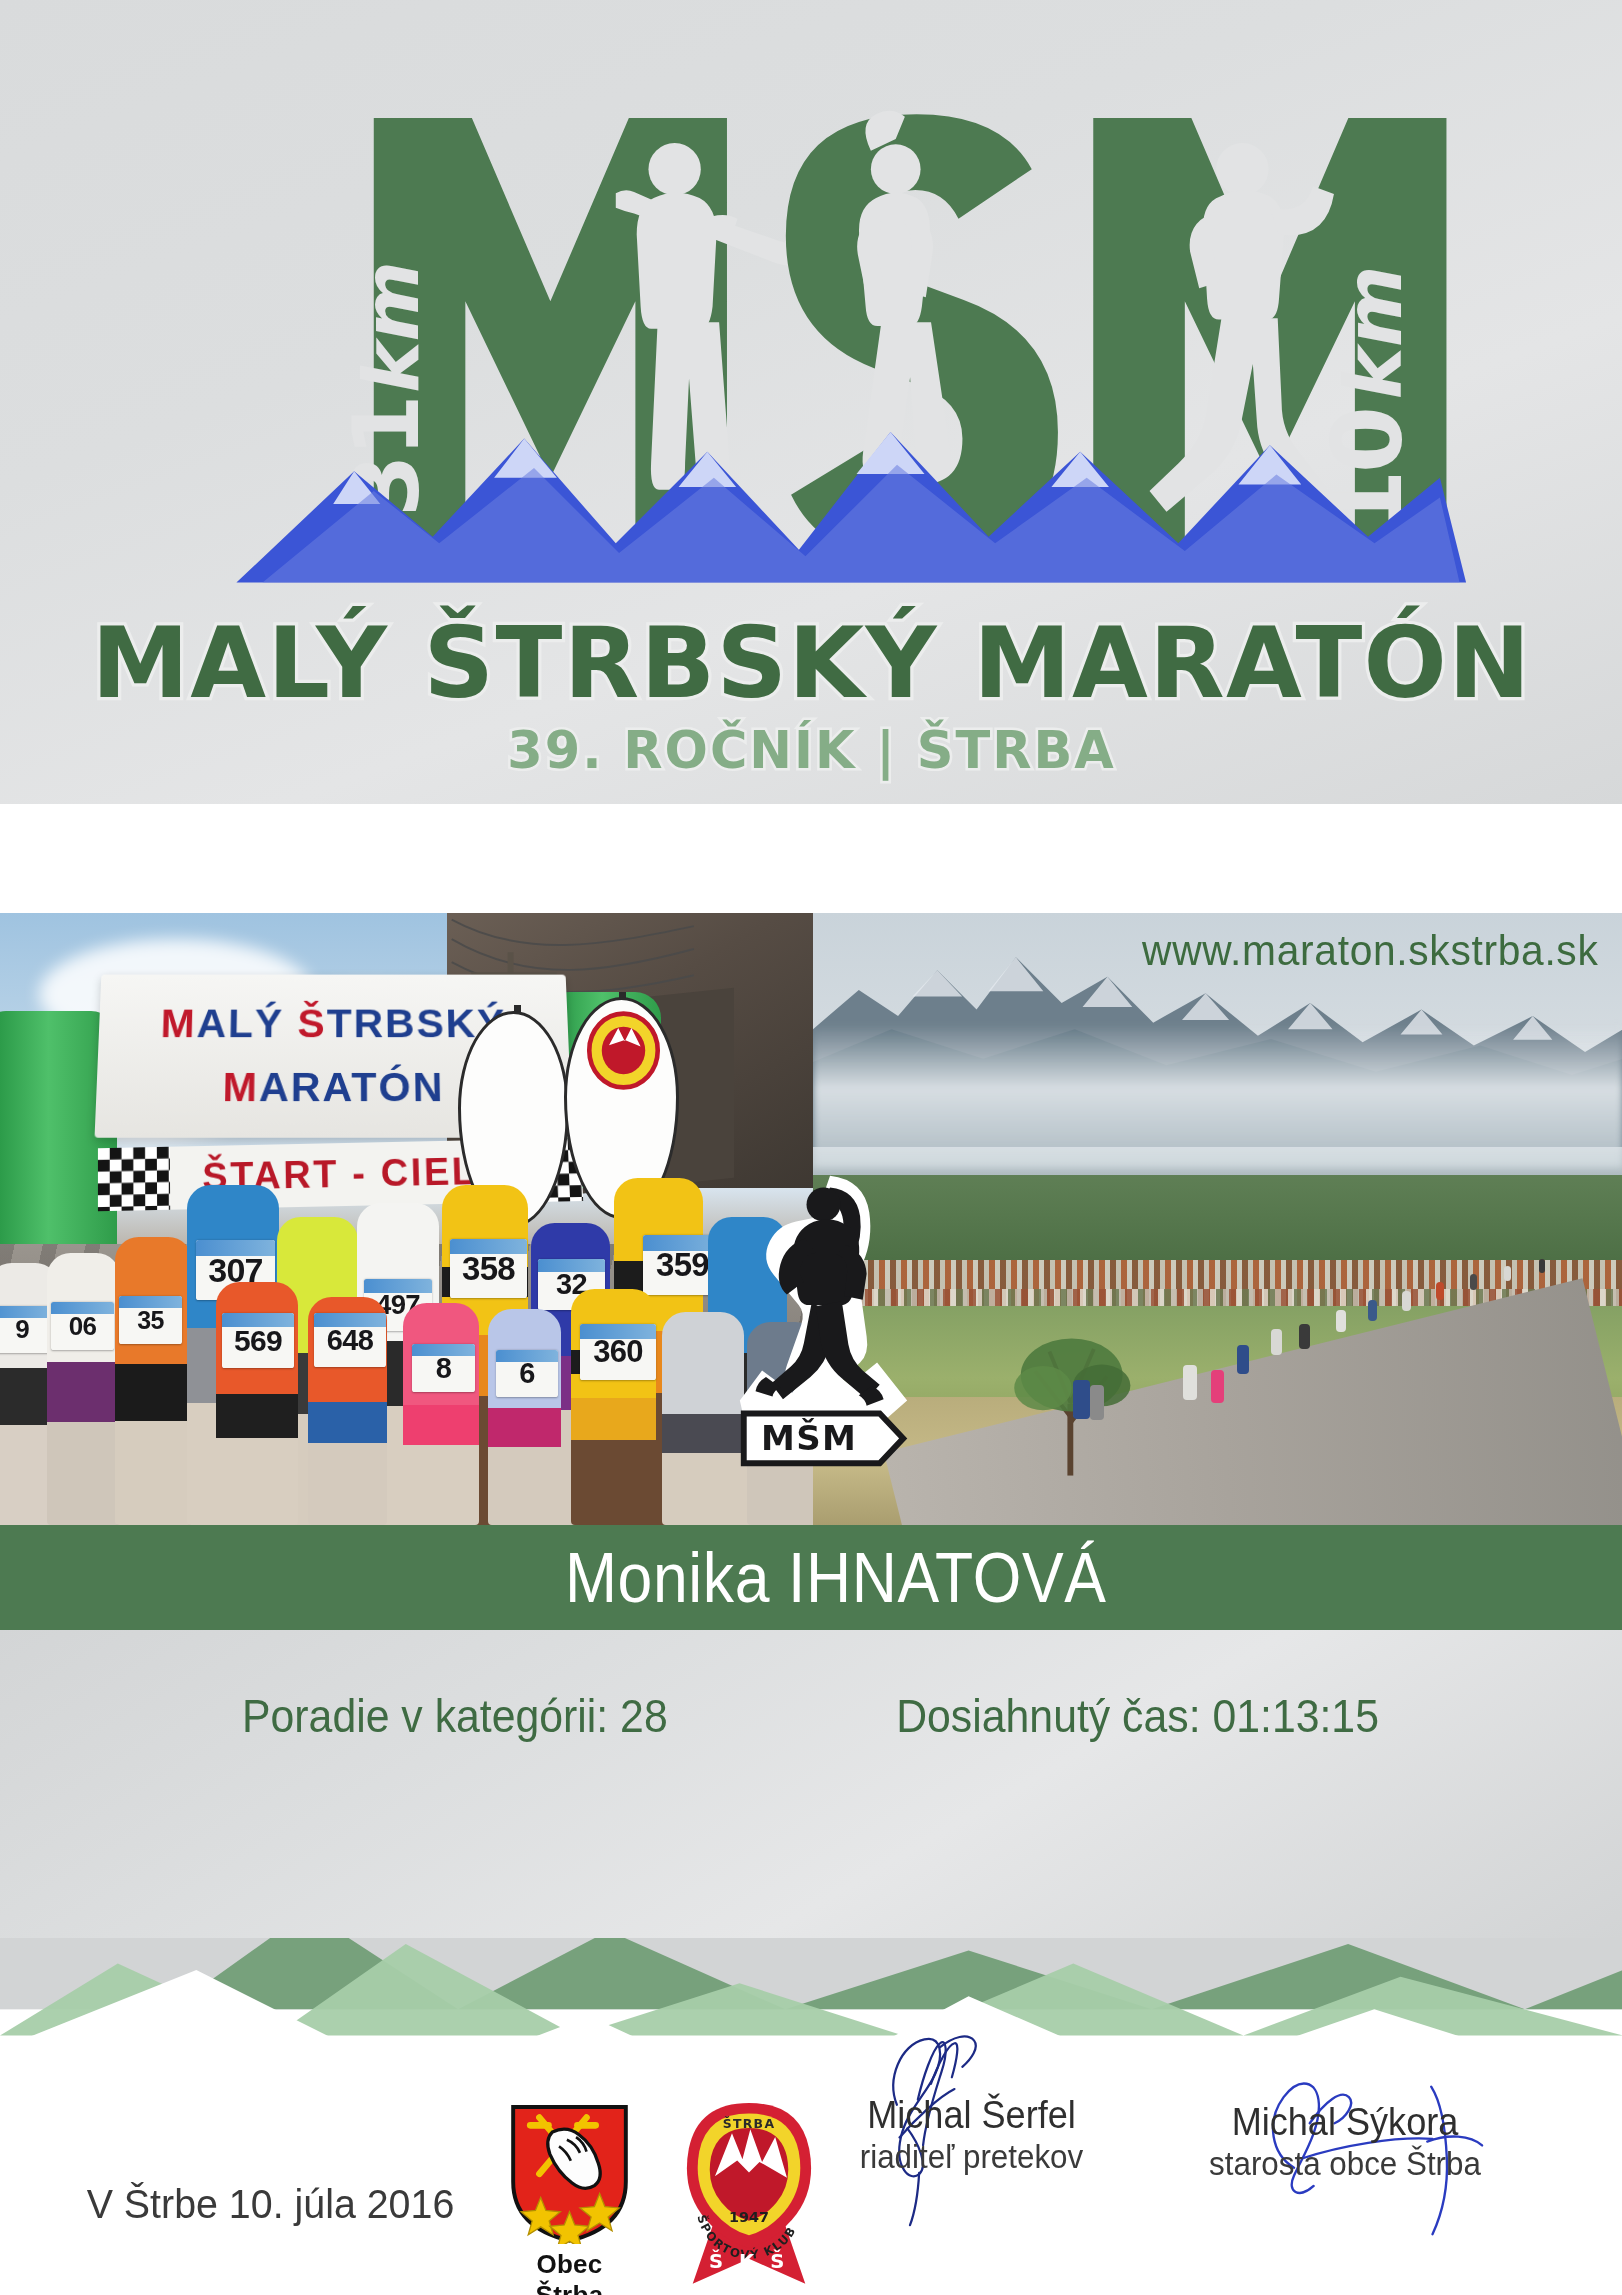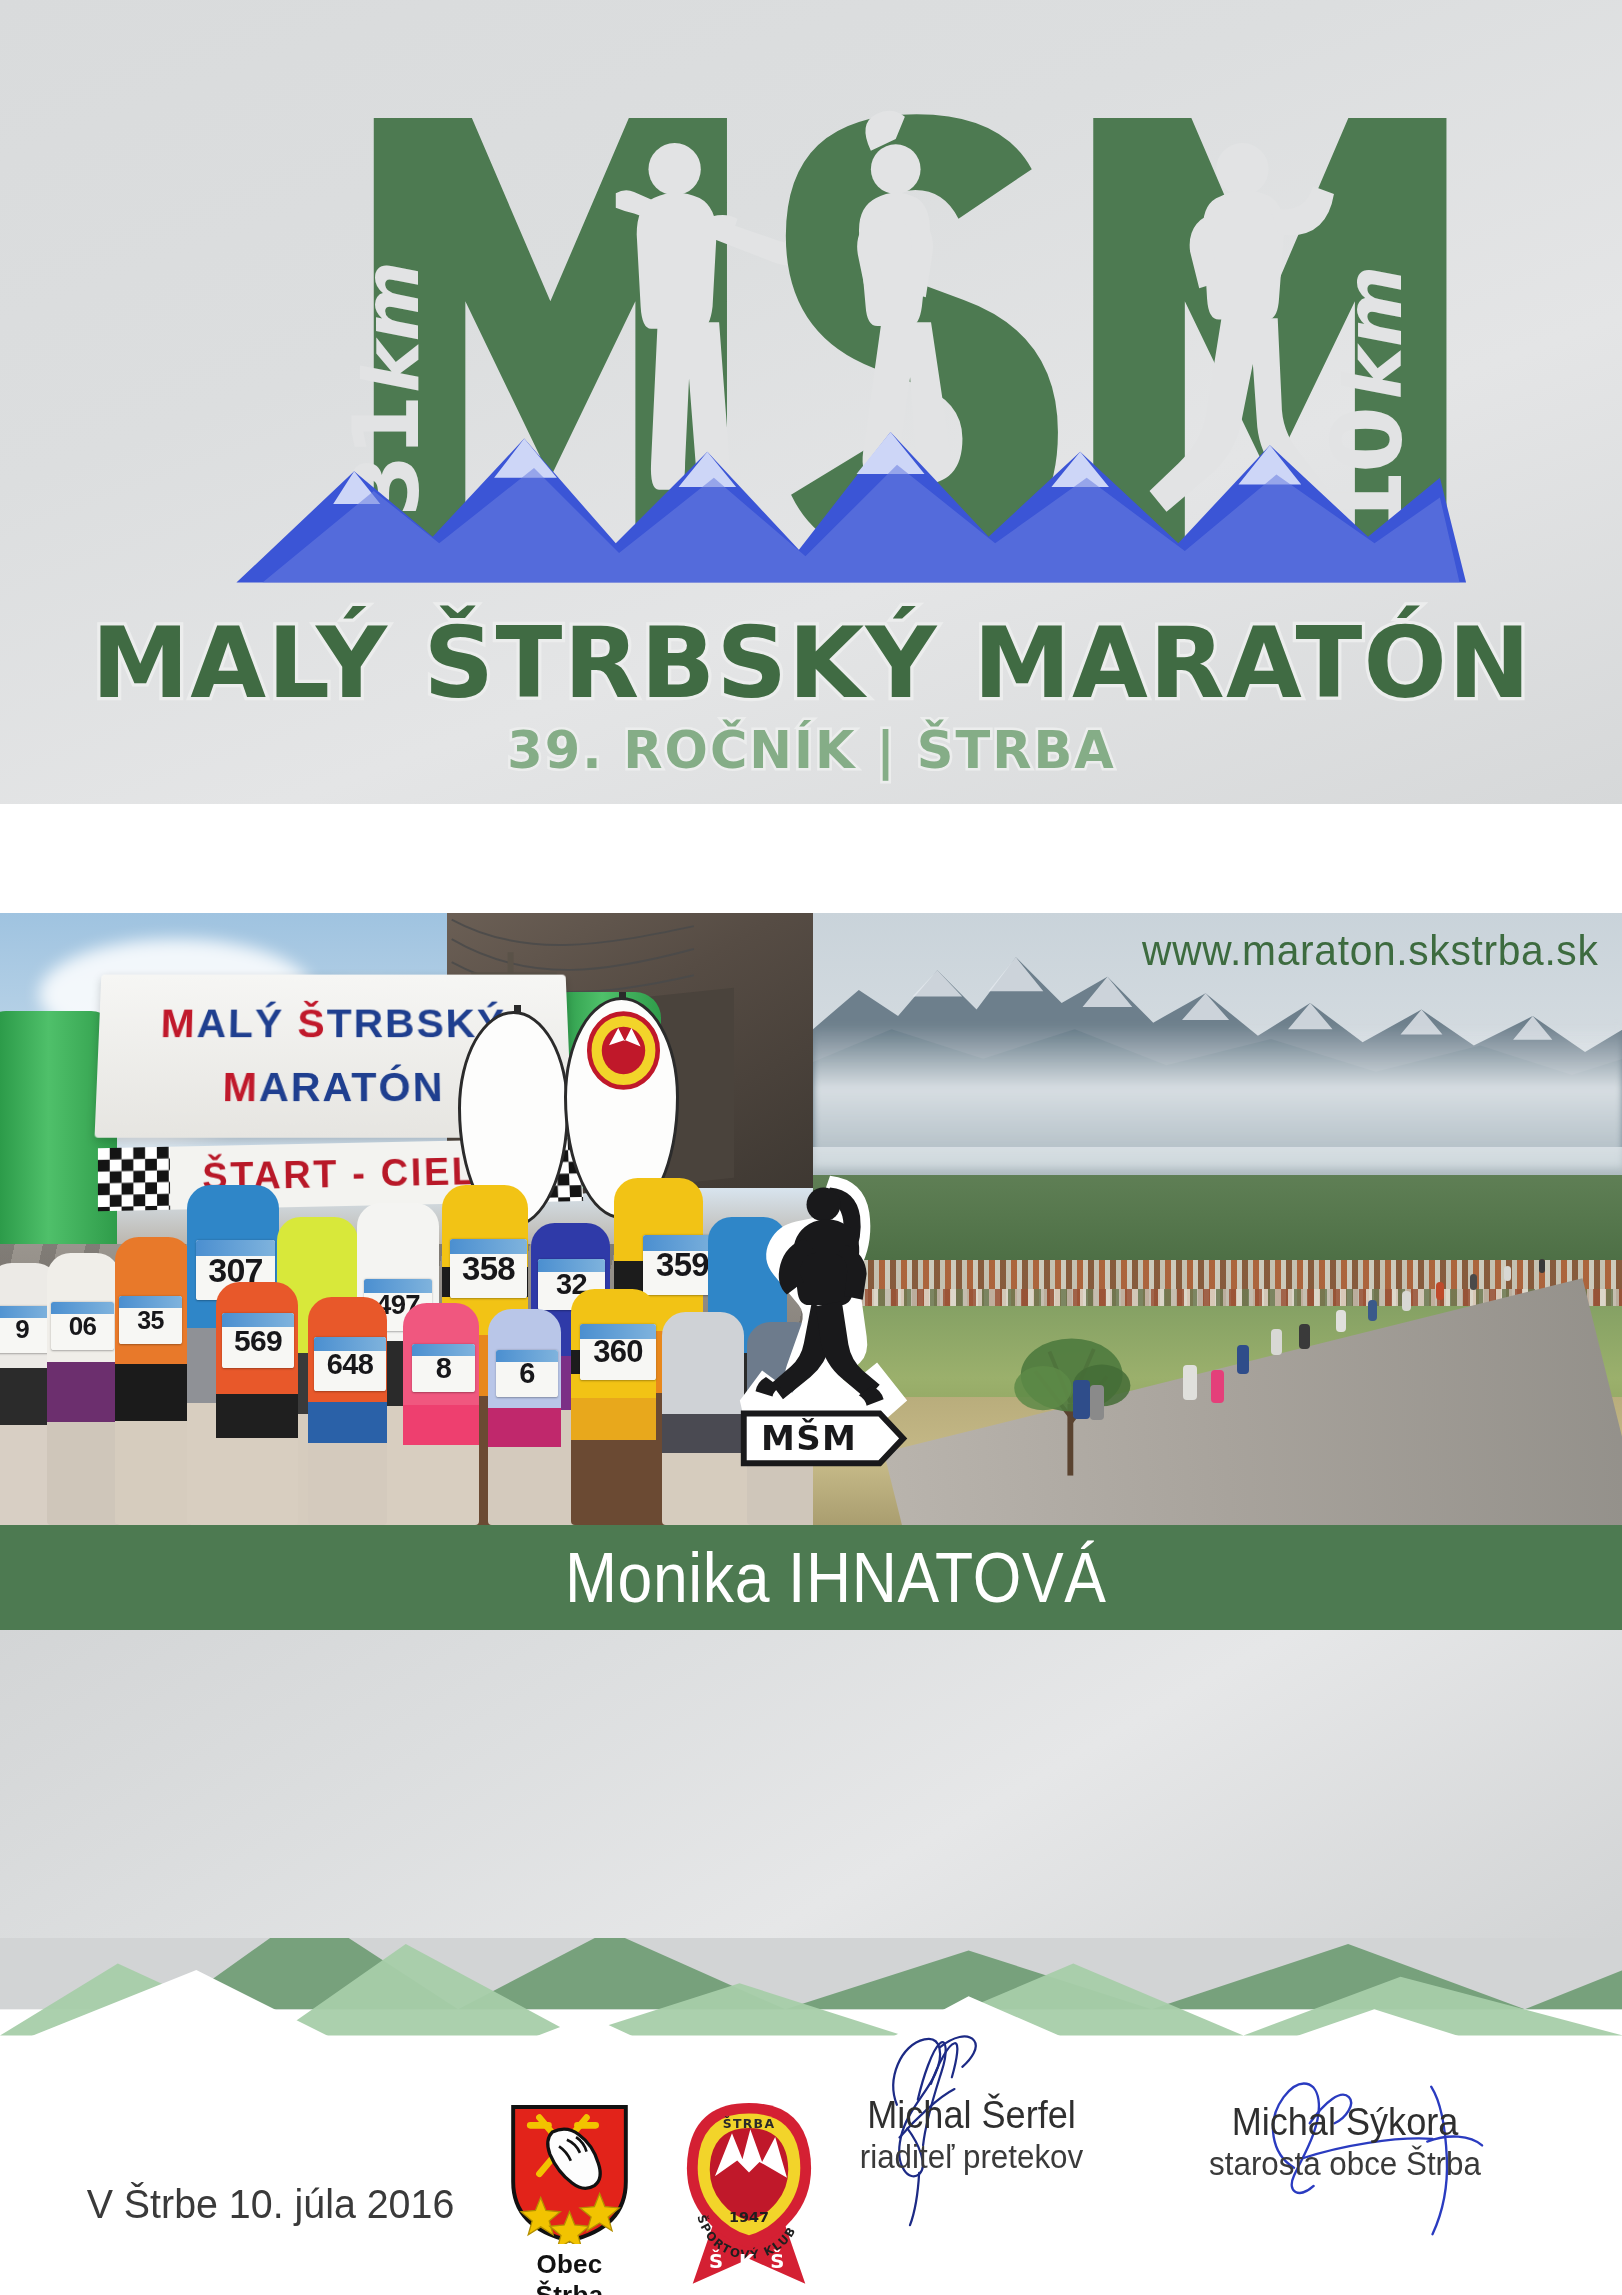--- a/index.html
+++ b/index.html
@@ -342,21 +342,21 @@
 
       <div class="runner" style="left:614px; width:89px; height:347px; background:linear-gradient(180deg,#f2c315 0 24%,#1c1c1c 24% 33%,#f2c315 33% 44%,#e8881c 44% 62%,#6b4a33 62% 100%);"></div>
       <div class="bib" style="left:623px; top:322px; width:79px; height:60px; font-size:33px;margin-left:20px;"><span class="bib-strip"></span>359</div>
 
       <div class="runner" style="left:708px; width:79px; height:308px; background:linear-gradient(180deg,#2f86c8 0 44%,#2a2a2a 44% 62%,#d6ccbe 62% 100%);"></div>
 
       <div class="runner" style="left:216px; width:82px; height:243px; background:linear-gradient(180deg,#e8582a 0 46%,#1f1f1f 46% 64%,#d8cec0 64% 100%);"></div>
       <div class="bib" style="left:222px; top:400px; width:72px; height:55px; font-size:30px;"><span class="bib-strip"></span>569</div>
 
       <div class="runner" style="left:308px; width:79px; height:228px; background:linear-gradient(180deg,#e8582a 0 46%,#2a61a8 46% 64%,#d4cabd 64% 100%);"></div>
-      <div class="bib" style="left:314px; top:424px; width:72px; height:54px; font-size:29px;"><span class="bib-strip"></span>648</div>
+      <div class="bib" style="left:314px; top:400px; width:72px; height:54px; font-size:29px;"><span class="bib-strip"></span>648</div>
 
       <div class="runner" style="left:403px; width:76px; height:222px; background:linear-gradient(180deg,#f0577f 0 46%,#ee3f6f 46% 64%,#d8cec0 64% 100%);"></div>
       <div class="bib" style="left:412px; top:431px; width:63px; height:48px; font-size:29px;"><span class="bib-strip"></span>8</div>
 
       <div class="runner" style="left:488px; width:73px; height:216px; background:linear-gradient(180deg,#b9c6e8 0 46%,#c0286c 46% 64%,#d4cabd 64% 100%);"></div>
       <div class="bib" style="left:496px; top:437px; width:62px; height:47px; font-size:29px;"><span class="bib-strip"></span>6</div>
 
       <div class="runner" style="left:571px; width:85px; height:236px; background:linear-gradient(180deg,#f2c315 0 26%,#1c1c1c 26% 36%,#f2c315 36% 46%,#e8a81c 46% 64%,#6b4a33 64% 100%);"></div>
       <div class="bib" style="left:580px; top:411px; width:76px; height:56px; font-size:31px;"><span class="bib-strip"></span>360</div>
 
@@ -446,20 +446,24 @@
       <path d="M18,372 L226,372 L262,410 L226,448 L18,448 Z" fill="#ffffff" stroke="#19191b" stroke-width="9"></path>
       <text x="118" y="428" text-anchor="middle" fill="#19191b" font-family="DejaVu Sans, sans-serif" font-weight="bold" font-size="52" letter-spacing="2">MŠM</text>
     </g>
   </svg>
 
   <div class="name-banner">
     <div class="name-text">Monika IHNATOVÁ</div>
   </div>
 
   <div class="body-sec">
+    <div class="results">
+      <div class="result-item">Poradie v kategórii: 28</div>
+      <div class="result-item">Dosiahnutý čas: 01:13:15</div>
+    </div>
   </div>
 
   <svg class="deco" viewBox="0 0 2480 330" preserveAspectRatio="none">
     <rect x="0" y="0" width="2480" height="190" fill="#d2d4d5"></rect>
     <path d="M0,190 L260,190 L470,40 L700,190 L930,70 L1200,190 L1480,100 L1760,190 L2060,90 L2330,190 L2480,130 L2480,190 Z" fill="#6f9c74" opacity=".92"></path>
     <path d="M0,230 L180,120 L420,230 L620,90 L880,230 L1130,150 L1380,230 L1640,120 L1900,230 L2140,140 L2480,230 Z" fill="#a7cda9" opacity=".95"></path>
     <path d="M0,330 L0,250 L300,130 L640,300 L900,200 L1180,330 L1480,170 L1780,300 L2100,190 L2480,310 L2480,330 Z" fill="#ffffff"></path>
     <rect x="0" y="300" width="2480" height="30" fill="#ffffff"></rect>
   </svg>
 

